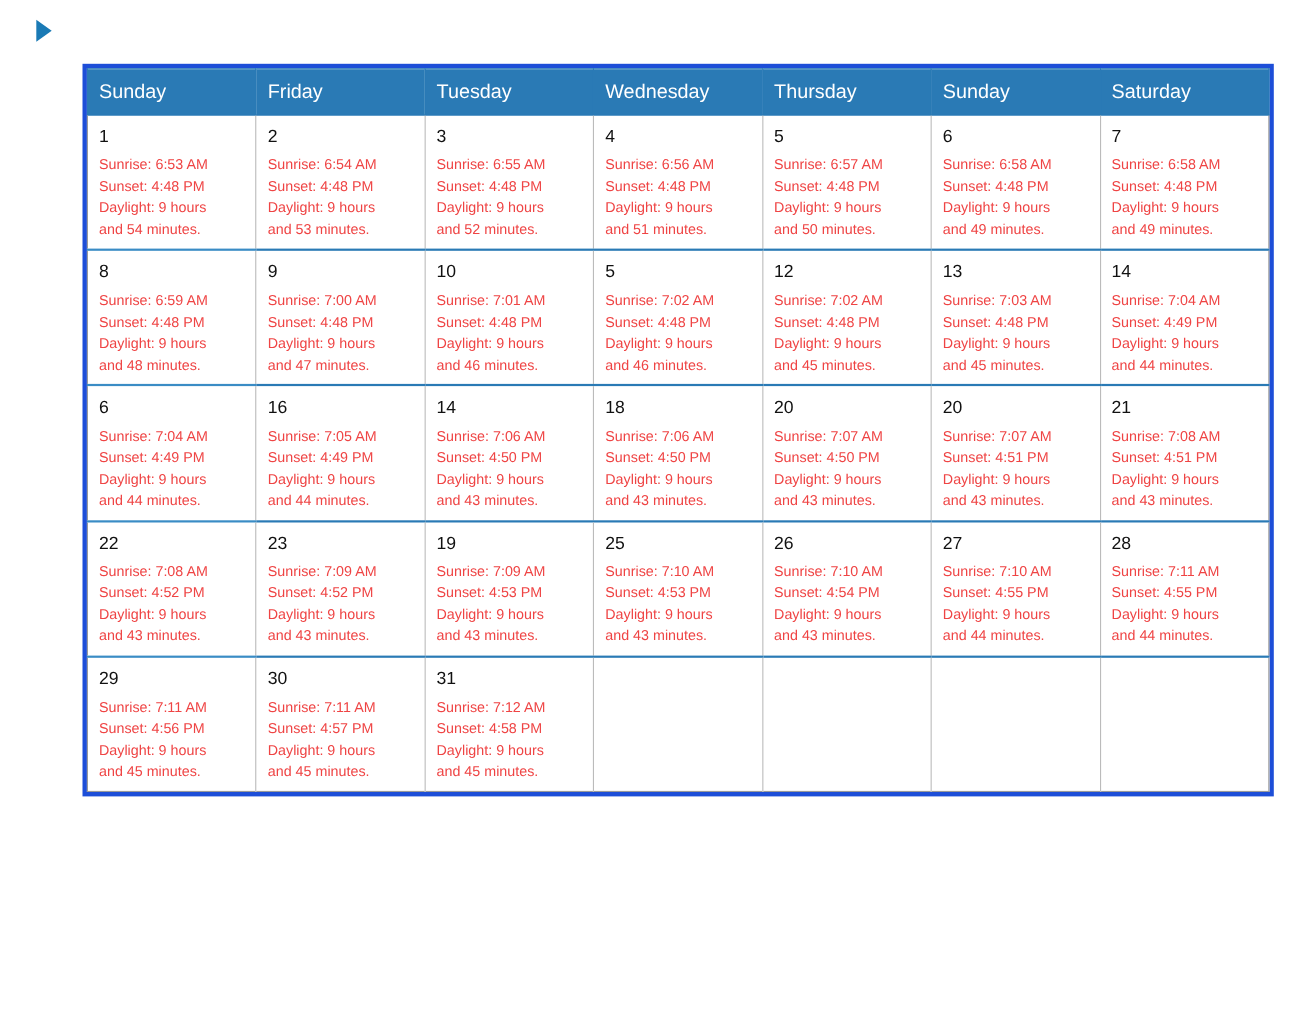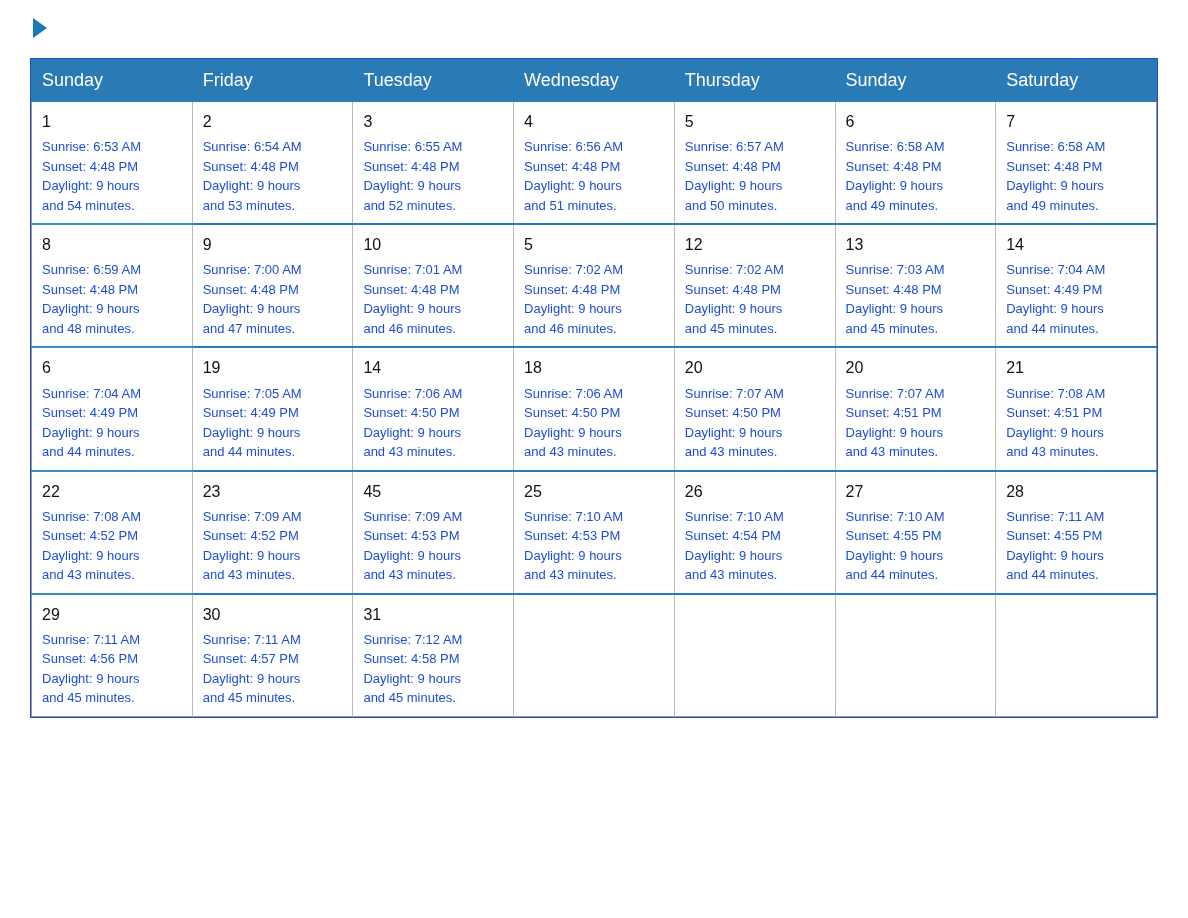--- a/index.html
+++ b/index.html
@@ -85,21 +85,21 @@
     }
     .day-num {
       font-size: 16px;
       font-weight: normal;
       display: block;
       margin-bottom: 4px;
       color: #111;
     }
     .day-info {
       font-size: 13px;
-      color: #1d4ed8;
+      color: #ef4444;
       line-height: 1.5;
     }
     .empty-cell {
       background: #fff;
     }
     .calendar tr td {
       border-top: 2px solid #2a7ab5;
     }
     .calendar tr td + td {
       border-top: 2px solid #2a7ab5;
@@ -110,21 +110,22 @@
     
     .calendar tbody td {
       border: none;
       border-top: 2px solid #3a8cc5;
       border-right: 1px solid #bbb;
     }
     .calendar tbody tr td:last-child {
       border-right: none;
     }
     .outer-border {
-      border: 1px solid #1d4ed8;
+      border: 4px solid #1d4ed8;
+      margin-left: 45px;
     }
   </style>
 </head>
 <body>
 
 <div class="header">
   <div class="logo">
     <div class="logo-text">
       <span class="logo-general"></span>
       <span class="logo-blue-arrow"></span>
@@ -285,21 +286,21 @@
           <td>
         <span class="day-num">6</span>
         <div class="day-info">
           Sunrise: 7:04 AM<br>
           Sunset: 4:49 PM<br>
           Daylight: 9 hours<br>
           and 44 minutes.
         </div>
       </td>
           <td>
-        <span class="day-num">19</span>
+        <span class="day-num">16</span>
         <div class="day-info">
           Sunrise: 7:05 AM<br>
           Sunset: 4:49 PM<br>
           Daylight: 9 hours<br>
           and 44 minutes.
         </div>
       </td>
           <td>
         <span class="day-num">14</span>
         <div class="day-info">
@@ -359,21 +360,21 @@
           <td>
         <span class="day-num">23</span>
         <div class="day-info">
           Sunrise: 7:09 AM<br>
           Sunset: 4:52 PM<br>
           Daylight: 9 hours<br>
           and 43 minutes.
         </div>
       </td>
           <td>
-        <span class="day-num">45</span>
+        <span class="day-num">19</span>
         <div class="day-info">
           Sunrise: 7:09 AM<br>
           Sunset: 4:53 PM<br>
           Daylight: 9 hours<br>
           and 43 minutes.
         </div>
       </td>
           <td>
         <span class="day-num">25</span>
         <div class="day-info">

